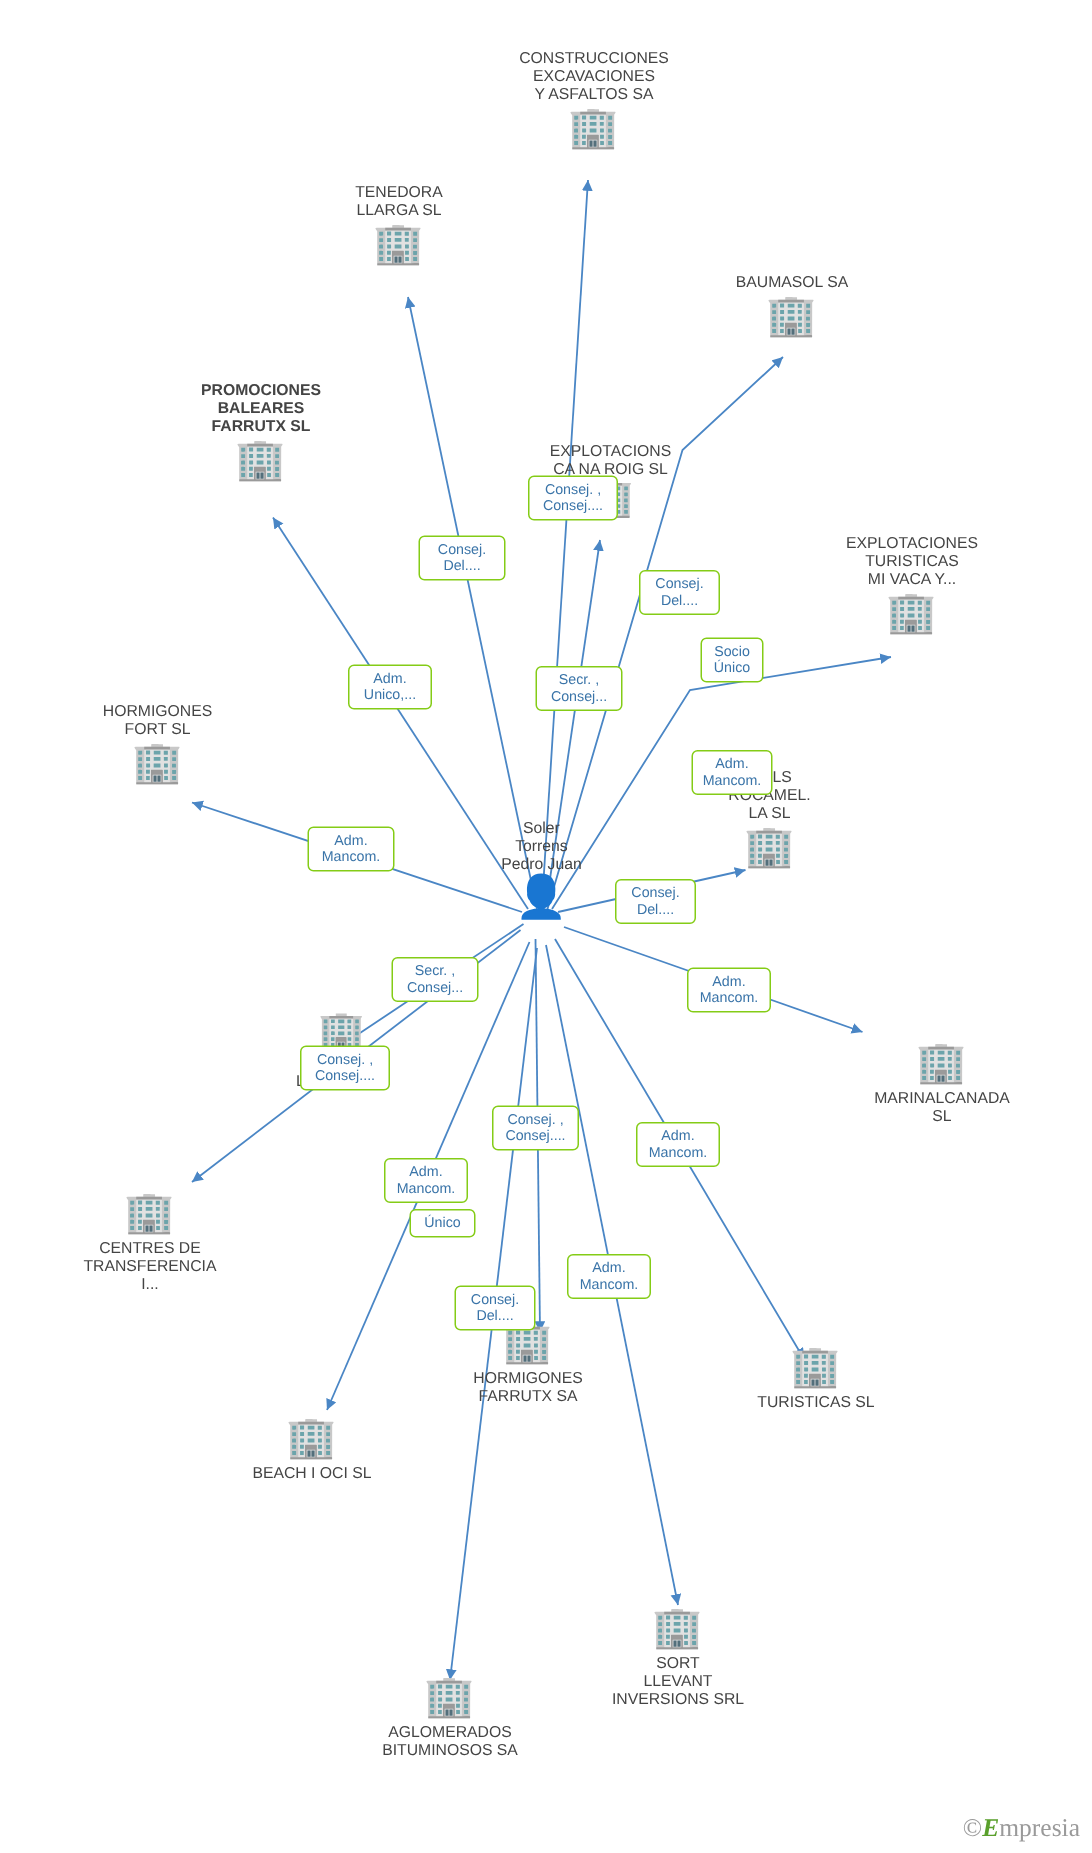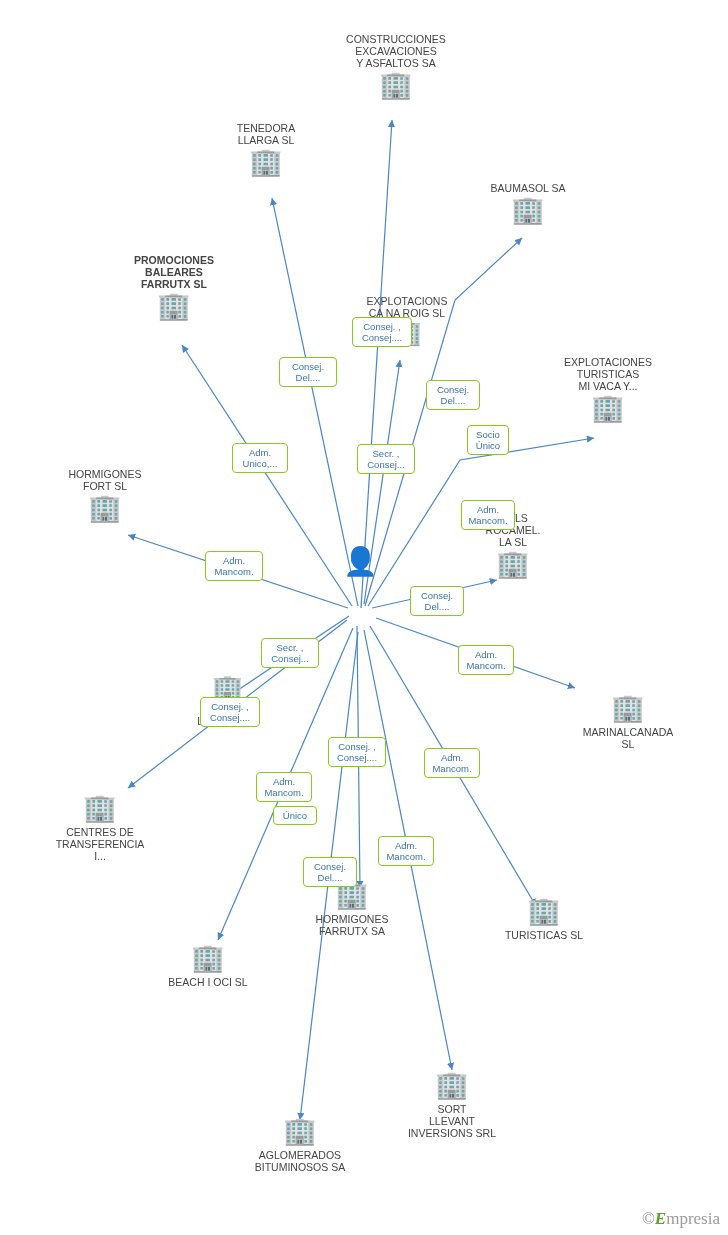--- a/index.html
+++ b/index.html
@@ -206,20 +206,23 @@
 INVERSIONS SRL</span>
 </div>
 
 <div class="node" style="left:242px; top:1118px; width:116px;">
   <span class="glyph" style="font-size:27px; color:#6b8fa8;">🏢</span>
   <span class="label" style="margin-top:4px;">AGLOMERADOS
 BITUMINOSOS SA</span>
 </div>
 
 <div class="person" style="left:311px; top:546px; width:100px;">
+  <span class="p-label">Soler
+Torrens
+Pedro Juan</span>
   <span class="p-glyph" style="font-size:28px; margin-top:2px;">👤</span>
 </div>
 
 <div class="edge-label" style="left:352px; top:317px; width:60px;">Consej. ,
 Consej....</div>
 <div class="edge-label" style="left:279px; top:357px; width:58px;">Consej.
 Del....</div>
 <div class="edge-label" style="left:426px; top:380px; width:54px;">Consej.
 Del....</div>
 <div class="edge-label" style="left:427px; top:425px; width:42px;margin-left:40px;">Socio

